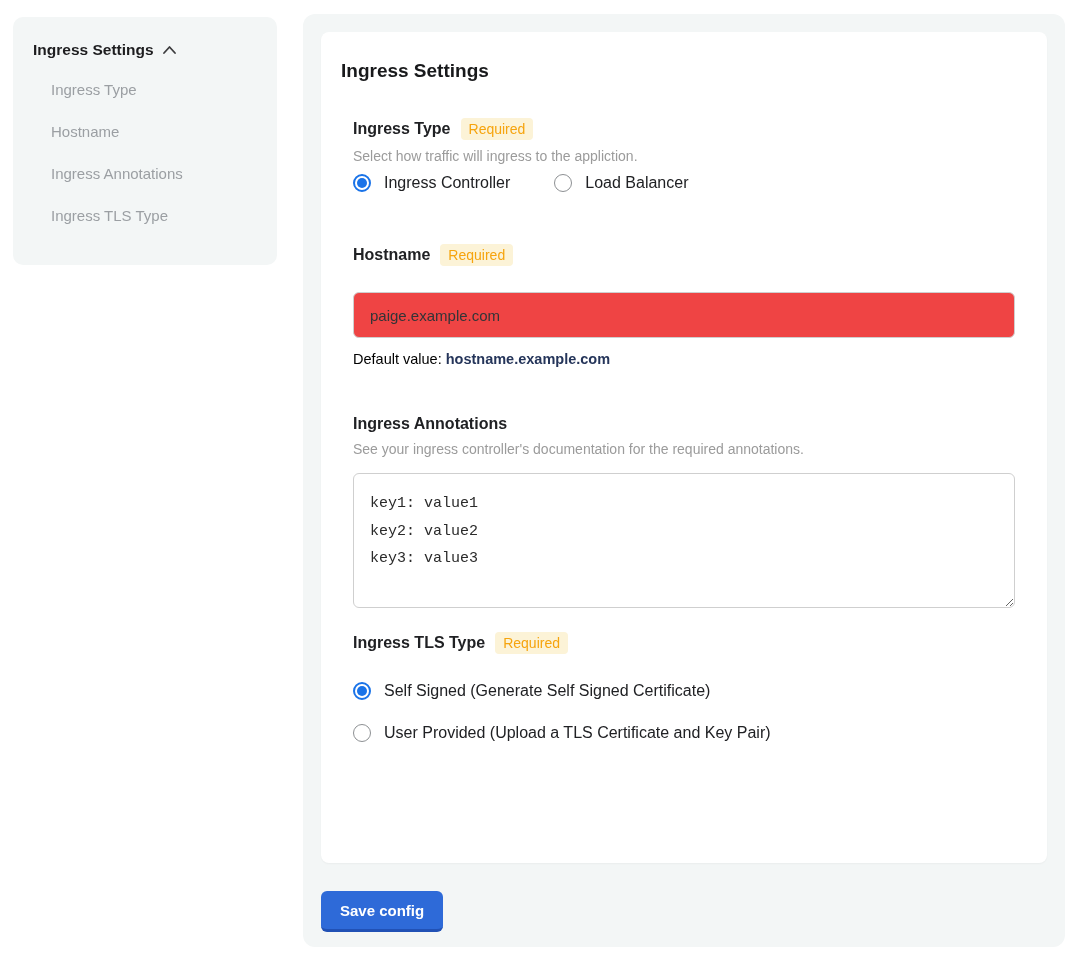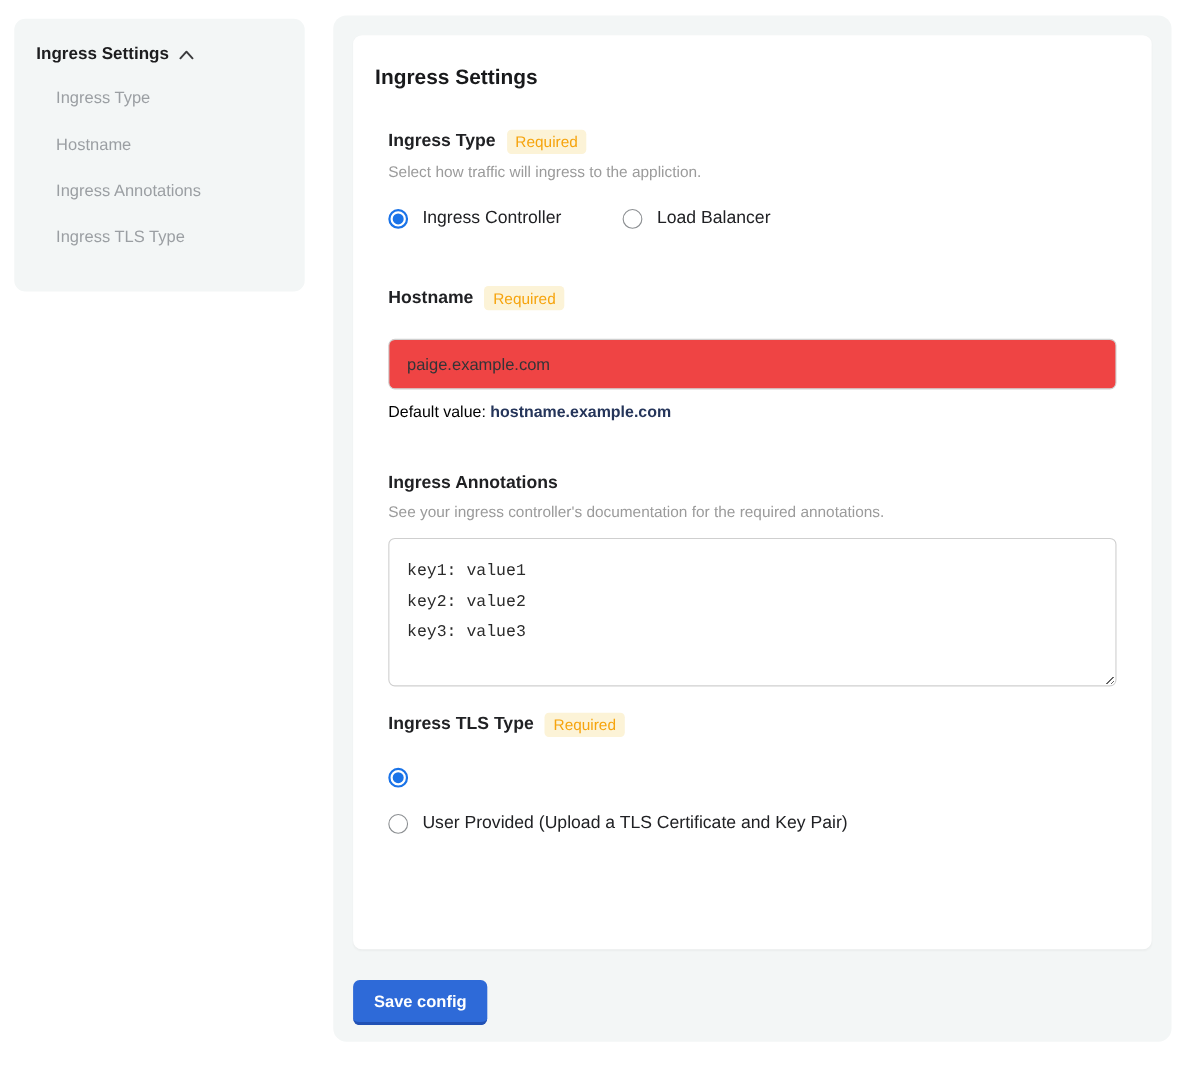--- a/index.html
+++ b/index.html
@@ -62,21 +62,21 @@
   .badge {
     font-size: 14px; color: #f6a40e;
     background: #fcf3d7;
     padding: 3px 8px;
     border-radius: 4px;
     line-height: 16px;
   }
   .helper { margin-top: 8px; font-size: 14px; color: #9b9b9b; }
 
   
-  .radio-row-inline { display: flex; align-items: center; gap: 56px; margin-top: 26px; }
+  .radio-row-inline { display: flex; align-items: center; gap: 44px; margin-top: 10px; }
   .radio-stack { margin-top: 28px; display: flex; flex-direction: column; gap: 24px; }
   .radio-option { display: flex; align-items: center; gap: 13px; cursor: pointer; }
   .radio-circle {
     width: 18px; height: 18px; border-radius: 50%;
     border: 1.5px solid #8d9093;
     background: #ffffff;
     flex: 0 0 auto;
     position: relative;
   }
   .radio-circle.selected { border: 2px solid #1a73e8; }
@@ -213,20 +213,21 @@
       </div>
 
       <div class="section-tls">
         <div class="field-label-row">
           <span class="field-label">Ingress TLS Type</span>
           <span class="badge">Required</span>
         </div>
         <div class="radio-stack">
           <div class="radio-option">
             <span class="radio-circle selected"></span>
+            <span class="radio-label">Self Signed (Generate Self Signed Certificate)</span>
           </div>
           <div class="radio-option">
             <span class="radio-circle"></span>
             <span class="radio-label">User Provided (Upload a TLS Certificate and Key Pair)</span>
           </div>
         </div>
       </div>
 
     </div>
   </section>

